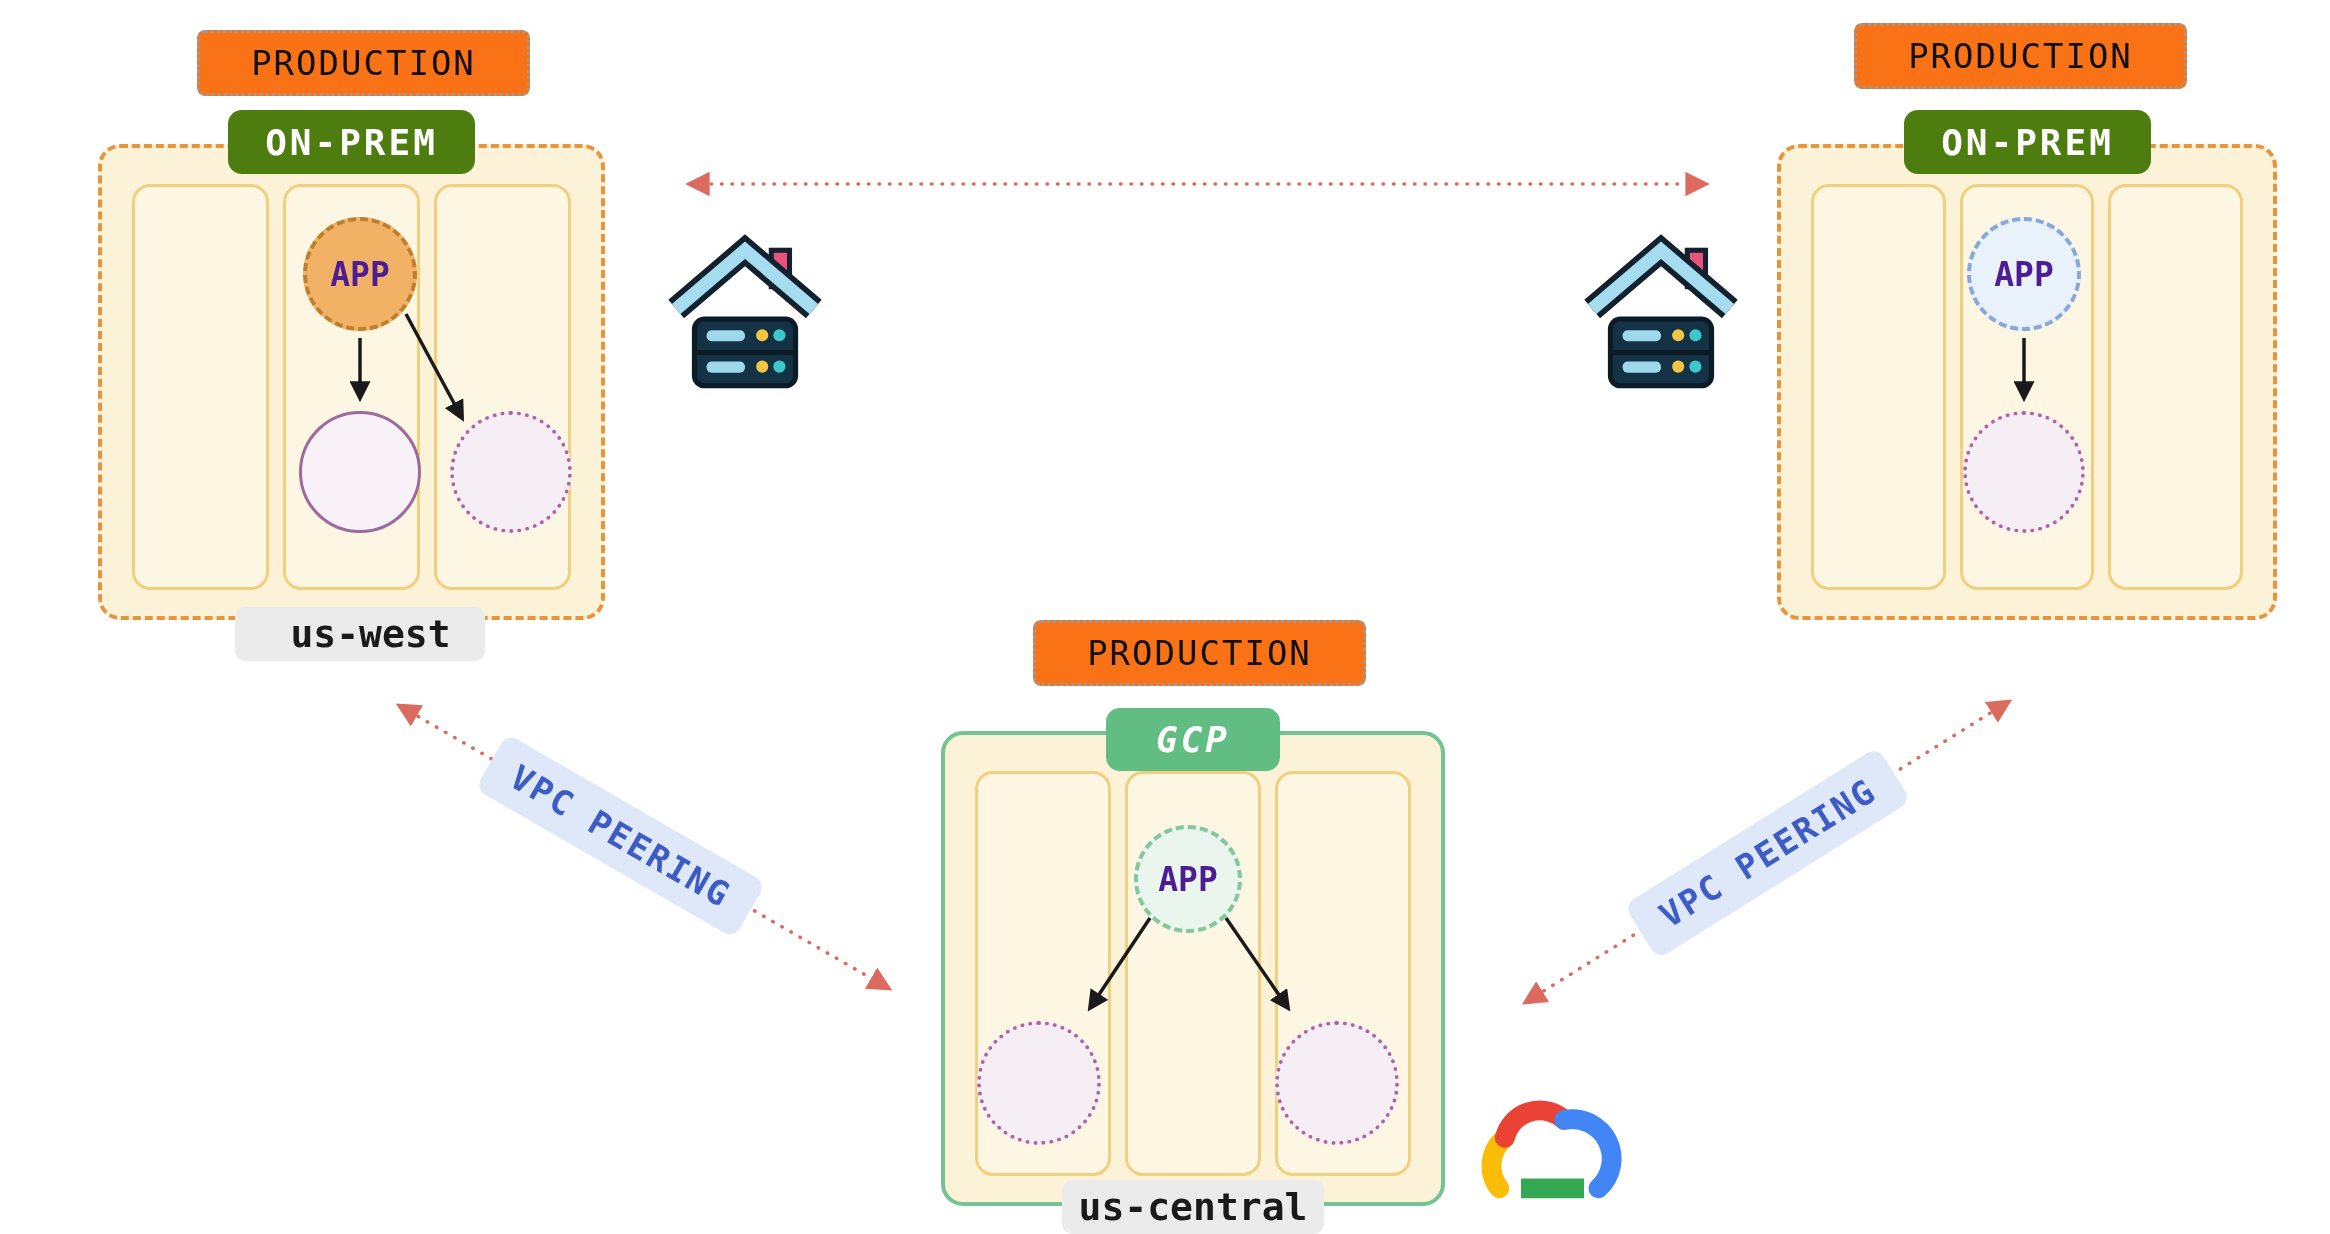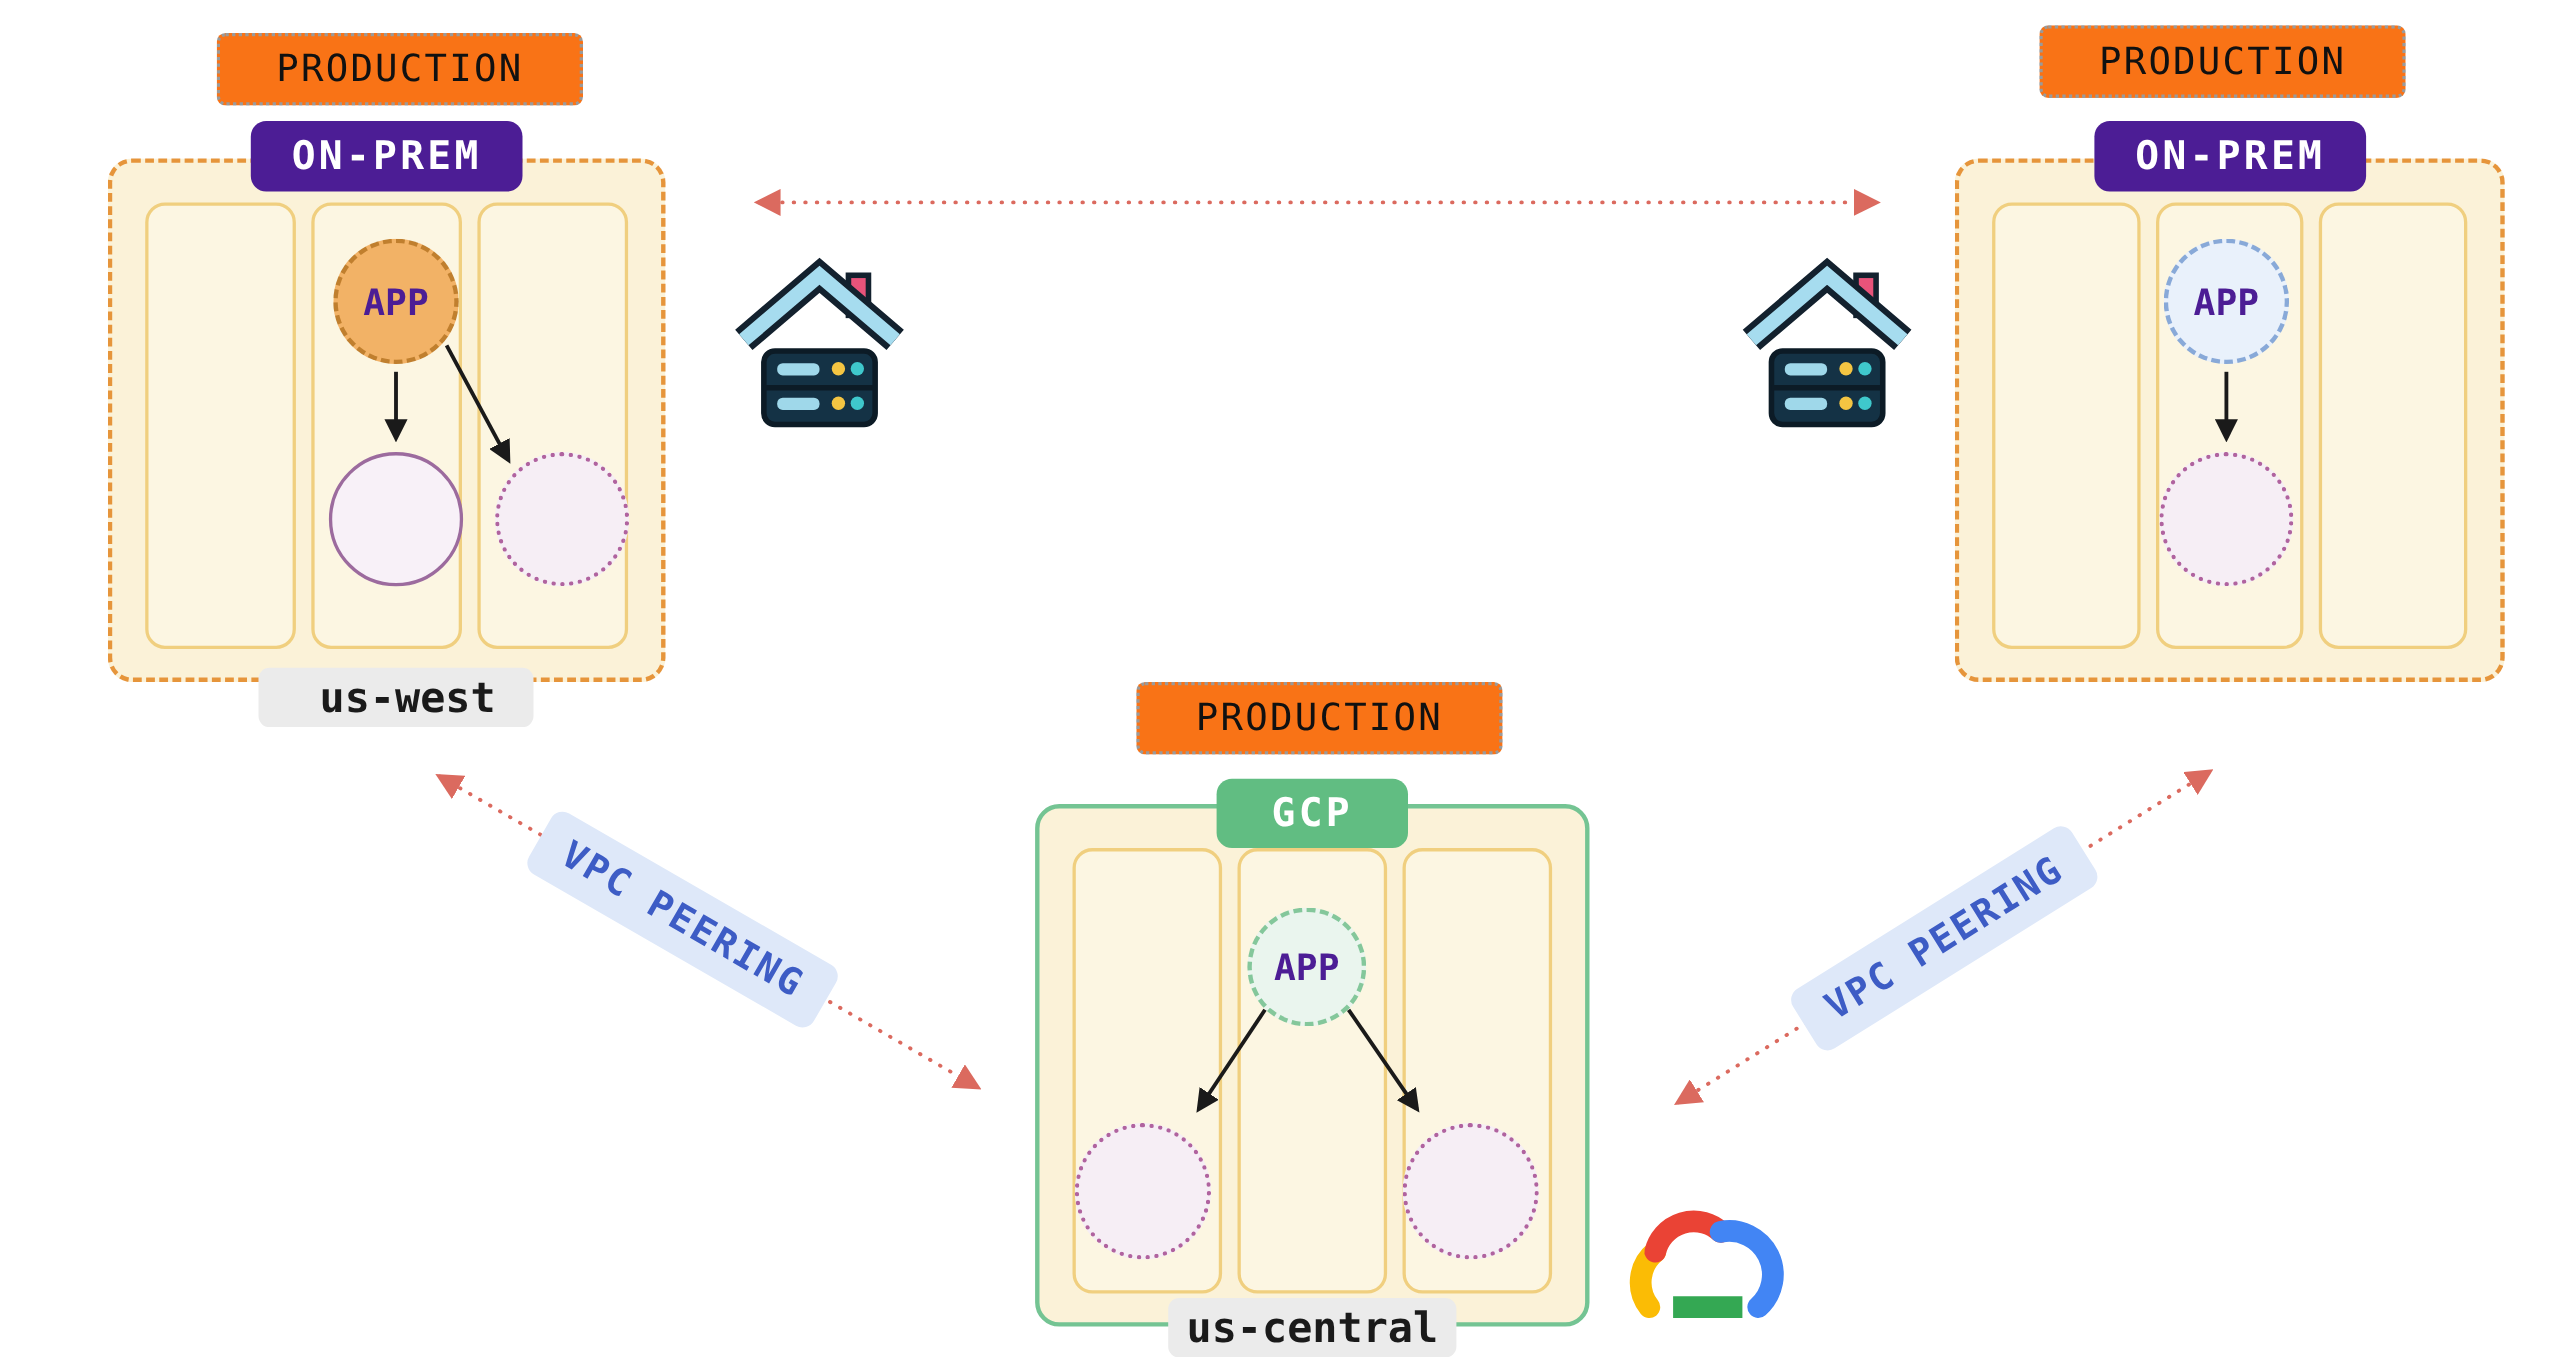--- a/index.html
+++ b/index.html
@@ -11,21 +11,21 @@
   .env-label {
     position:absolute; background:#f97316; border:3px dotted #9a9a9a; border-radius:8px;
     display:flex; align-items:center; justify-content:center;
     font-size:34px; color:#111; letter-spacing:2px;
   }
   .platform-badge {
     position:absolute; border-radius:14px; z-index:5;
     display:flex; align-items:center; justify-content:center;
     font-size:36px; font-weight:bold; color:#ffffff; letter-spacing:3px;
   }
-  .platform-badge.orange { background:#4c1d95; }
+  .platform-badge.orange { background:#4d7c0f; }
   .platform-badge.green  { background:#61BD82; }
 
   .region-box {
     position:absolute; border-radius:22px; background:#FBF2D8;
     display:flex; gap:14px; padding:36px 30px 26px 30px;
   }
   .region-box.onprem { border:4px dashed #E6953B; }
   .region-box.gcp    { border:4px solid #74C493; }
   .col { flex:1; background:#FCF6E2; border:3px solid #F0CF7F; border-radius:18px; }
 
@@ -87,21 +87,21 @@
   <div class="platform-badge orange" style="left:1904px; top:110px; width:247px; height:64px;">ON-PREM</div>
   <div class="circle app-blue" style="left:1967px; top:217px; width:114px; height:114px;">APP</div>
   <div class="circle dotted-purple" style="left:1963px; top:411px; width:122px; height:122px;"></div>
 
   <div class="region-box gcp" style="left:941px; top:731px; width:504px; height:475px;">
     <div class="col"></div>
     <div class="col"></div>
     <div class="col"></div>
   </div>
   <div class="env-label" style="left:1033px; top:620px; width:333px; height:66px;">PRODUCTION</div>
-  <div class="platform-badge green" style="left:1106px; top:708px; width:174px; height:63px;">GCP</div>
+  <div class="platform-badge green" style="left:1106px; top:708px; width:174px; height:63px;font-style:italic;">GCP</div>
   <div class="circle app-green" style="left:1134px; top:825px; width:108px; height:108px;">APP</div>
   <div class="circle dotted-purple" style="left:977px; top:1021px; width:124px; height:124px;"></div>
   <div class="circle dotted-purple" style="left:1275px; top:1021px; width:124px; height:124px;"></div>
   <div class="region-name" style="left:1062px; top:1180px; width:262px; height:54px;">us-central</div>
 
   <div class="icon-box" style="left:664px; top:228px; width:162px; height:172px;">
     <svg width="162" height="172" viewBox="0 0 160 170">
       <rect x="106" y="22" width="18" height="36" fill="#E8537A" stroke="#13212E" stroke-width="5"></rect>
       <polyline points="12,80 80,22 148,80" fill="none" stroke="#13212E" stroke-width="24"></polyline>
       <polyline points="12,80 80,22 148,80" fill="none" stroke="#A6DCEF" stroke-width="13"></polyline>

